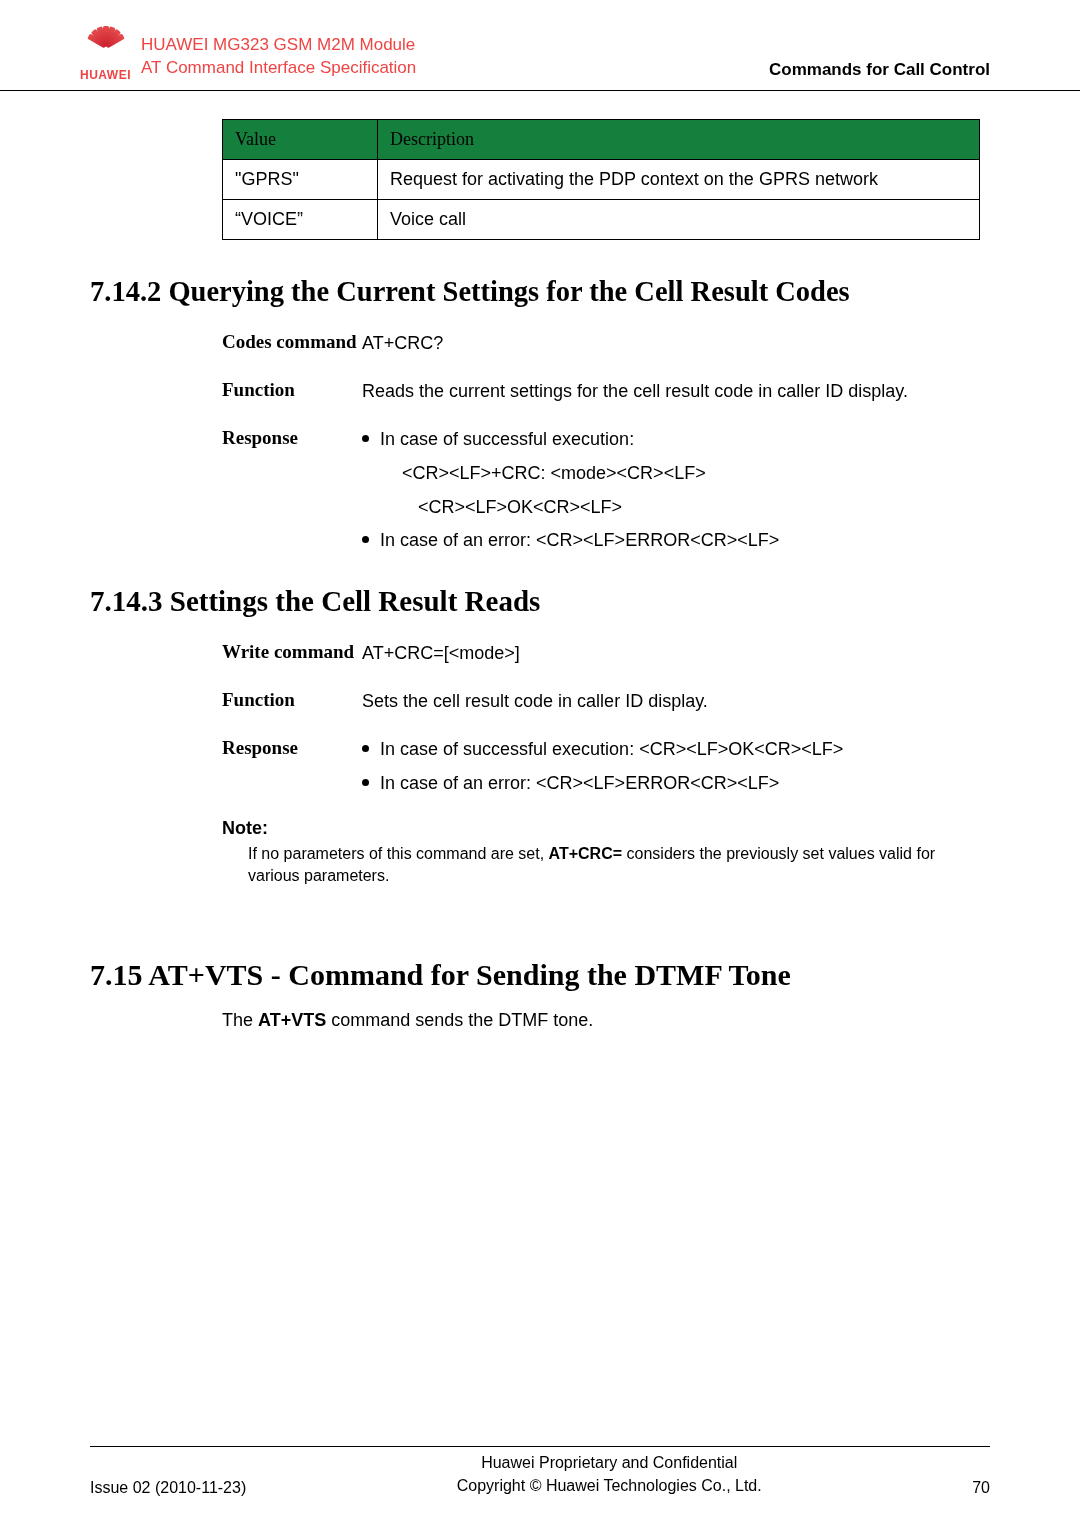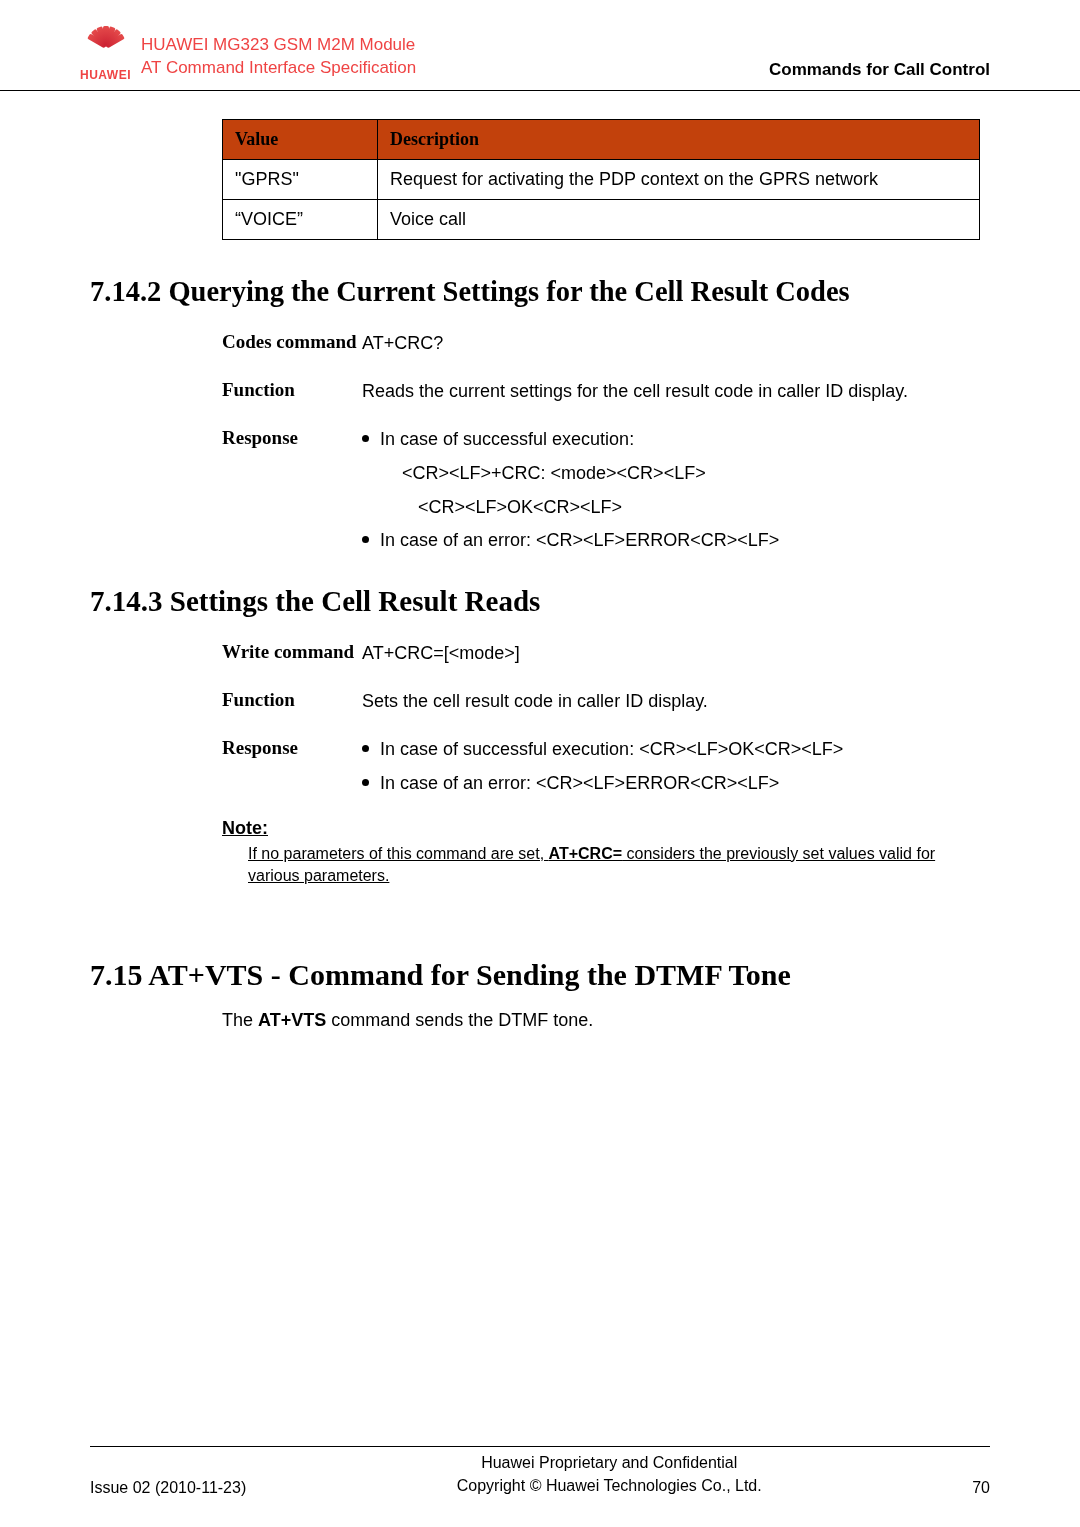--- a/index.html
+++ b/index.html
@@ -48,41 +48,41 @@
   }
   table.spec th, table.spec td {
     border: 1px solid #000;
     padding: 8px 12px;
     text-align: left;
     font-size: 18px;
     vertical-align: middle;
     height: 40px;
   }
   table.spec th {
-    background: #c2410c;
+    background: #15803d;
     font-family: Georgia, 'Times New Roman', serif;
-    font-weight: bold;
+    font-weight: normal;
   }
   table.spec th:first-child, table.spec td:first-child { width: 155px; }
   h2.section-title {
     font-family: Georgia, 'Times New Roman', serif;
     font-size: 29px;
     font-weight: bold;
     margin: 30px 0 22px 0;
   }
   h2.section-title.long { font-size: 28.5px; }
   .def-row { display:flex; align-items:flex-start; margin-left:132px; margin-bottom:20px; }
   .def-term { width: 140px; font-family: Georgia, 'Times New Roman', serif; font-weight:bold; font-size:19px; line-height:1.3;}
   .def-body { flex:1; font-size:18px; line-height:1.55; }
   .indent1 { padding-left: 40px; }
   .indent2 { padding-left: 56px; }
   .bullet-line { position:relative; padding-left:18px; }
   .bullet-line::before { content:""; position:absolute; left:0; top:9px; width:7px; height:7px; background:#000; border-radius:50%; }
   .gap-top { margin-top:6px; }
-  .note-block { margin-left:132px; margin-top:4px; font-size:18px;text-decoration:underline;}
+  .note-block { margin-left:132px; margin-top:4px; font-size:18px;}
   .note-label { font-weight: bold; }
   .note-text { font-size:16px; margin-left:26px; margin-top:4px; line-height:1.4; max-width:740px;}
   .big-h2 {
     font-family: Georgia, 'Times New Roman', serif;
     font-size: 30px;
     font-weight: bold;
     margin: 70px 0 18px 0;
   }
   .body-line { margin-left:132px; font-size:18px; }
   .footer {

